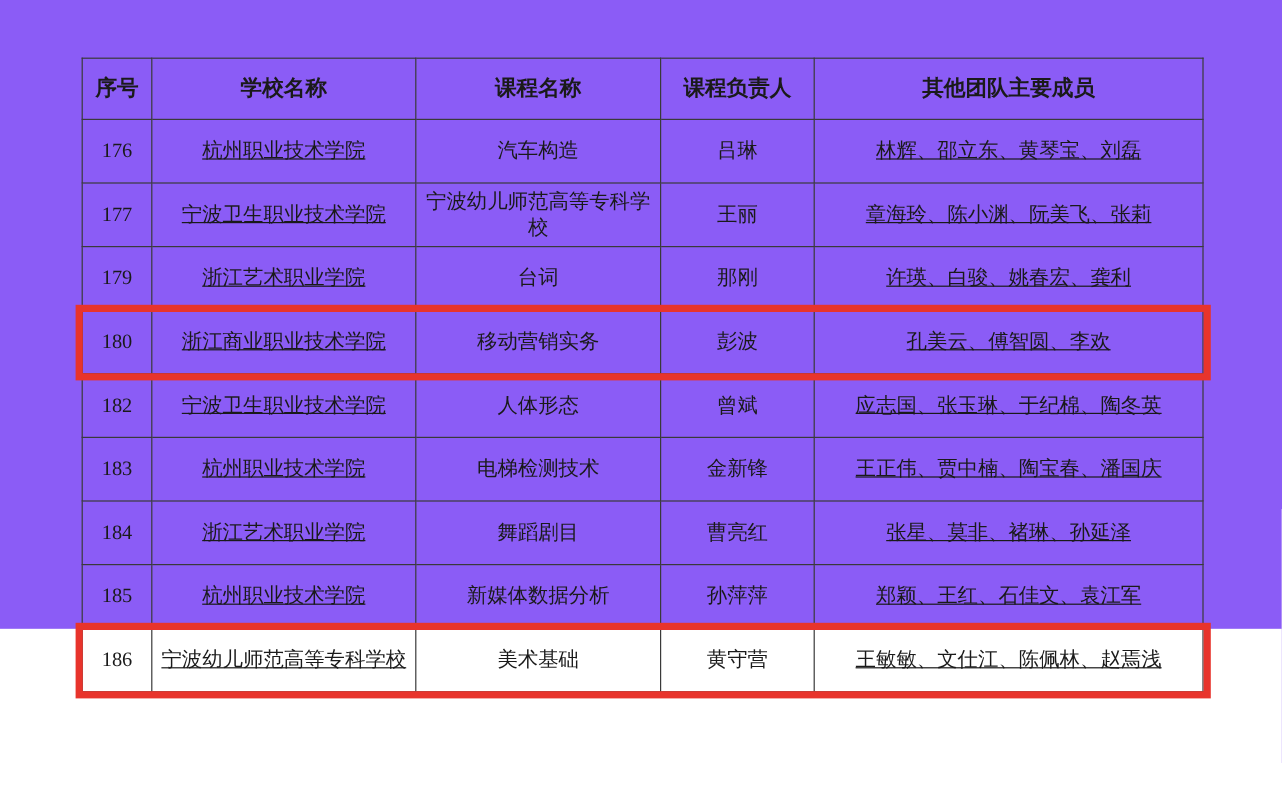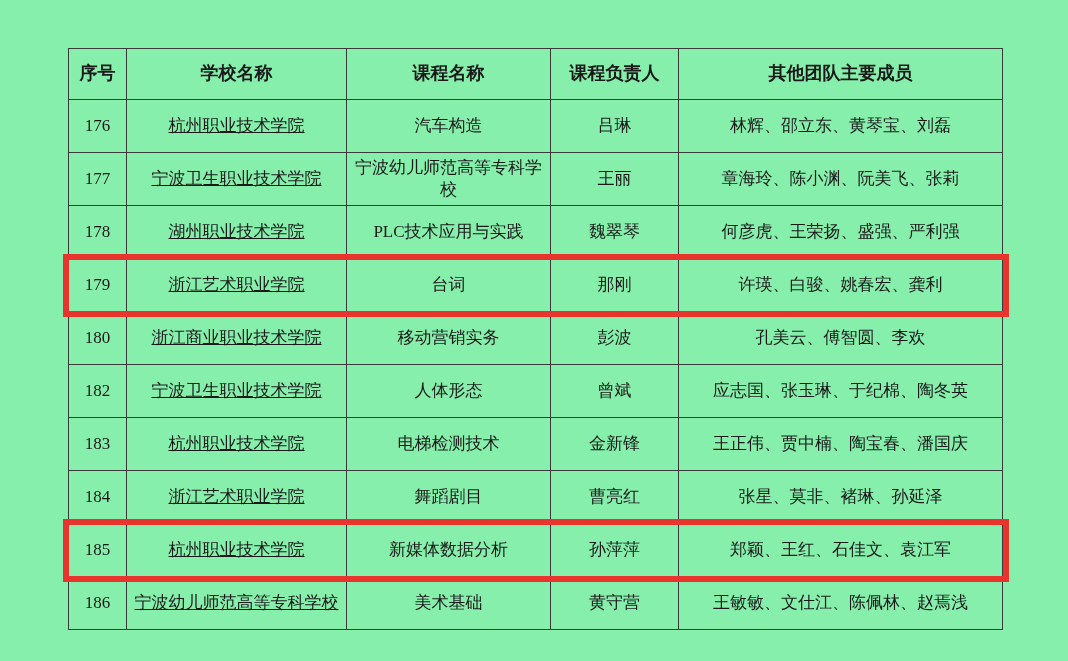--- a/index.html
+++ b/index.html
@@ -10,22 +10,22 @@
   body {
     width: 1068px;
     height: 661px;
     font-family: "Liberation Serif", "DejaVu Serif", serif;
     color: #1a1a1a;
     overflow: hidden;
   }
   .page {
     position: relative;
     width: 1068px;
-    height: 661px;
-    background: #86efac;
+    height: 524px;
+    background: #8b5cf6;
   }
   .table-wrap {
     position: absolute;
     left: 68px;
     top: 48px;
     width: 934px;
   }
   table.course-table {
     border-collapse: collapse;
     width: 934px;
@@ -50,21 +50,21 @@
     height: 44px;
   }
   col.c-idx   { width: 58px; }
   col.c-school{ width: 220px; }
   col.c-course{ width: 204px; }
   col.c-leader{ width: 128px; }
   col.c-members{ width: 324px; }
 
   td.idx { font-size: 17px; }
   td.course { font-size: 16px; }
-  td.members { font-size: 16px; }
+  td.members { font-size: 16px; text-decoration: underline; }
   td.school { font-size: 16px; text-decoration: underline; }
   td.leader { font-size: 16px; }
 
   
   .highlight-box {
     position: absolute;
     border: 6px solid #e8342c;
     box-sizing: border-box;
     pointer-events: none;
   }
@@ -98,27 +98,20 @@
           <td class="course">汽车构造</td>
           <td class="leader">吕琳</td>
           <td class="members">林辉、邵立东、黄琴宝、刘磊</td>
         </tr>
         <tr>
           <td class="idx">177</td>
           <td class="school">宁波卫生职业技术学院</td>
           <td class="course">宁波幼儿师范高等专科学校</td>
           <td class="leader">王丽</td>
           <td class="members">章海玲、陈小渊、阮美飞、张莉</td>
-        </tr>
-        <tr>
-          <td class="idx">178</td>
-          <td class="school">湖州职业技术学院</td>
-          <td class="course">PLC技术应用与实践</td>
-          <td class="leader">魏翠琴</td>
-          <td class="members">何彦虎、王荣扬、盛强、严利强</td>
         </tr>
         <tr>
           <td class="idx">179</td>
           <td class="school">浙江艺术职业学院</td>
           <td class="course">台词</td>
           <td class="leader">那刚</td>
           <td class="members">许瑛、白骏、姚春宏、龚利</td>
         </tr>
         <tr>
           <td class="idx">180</td>

